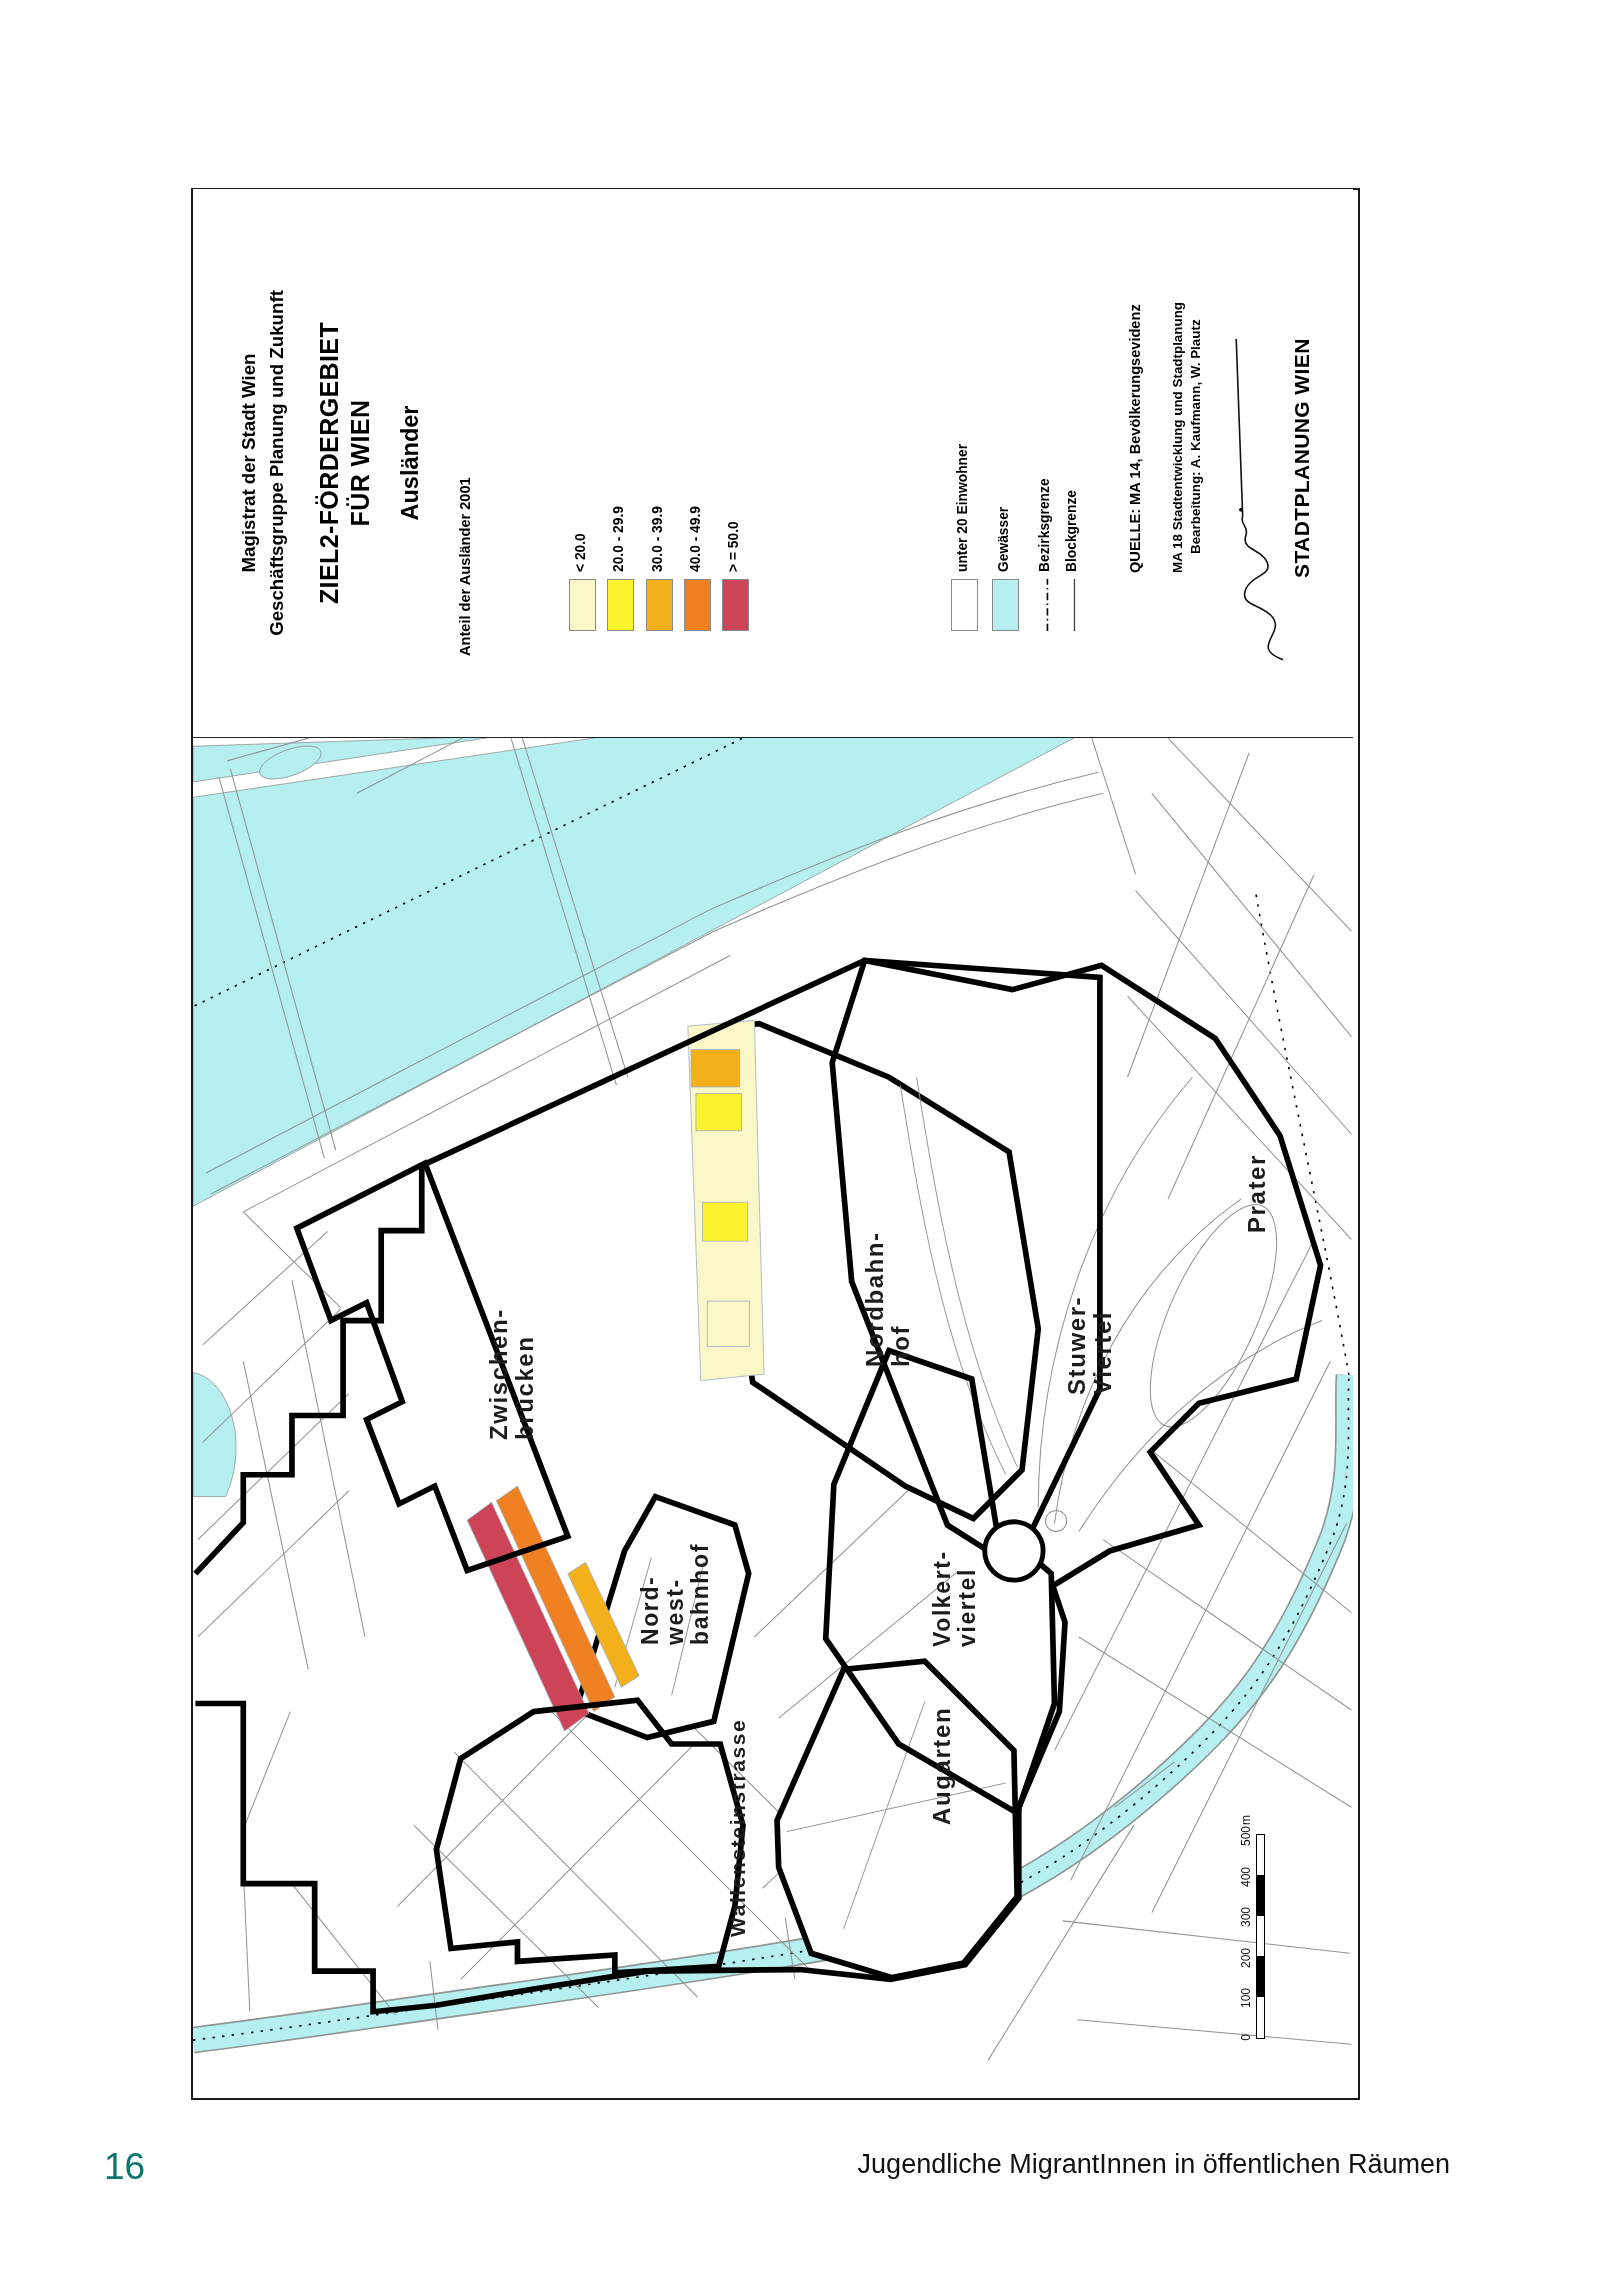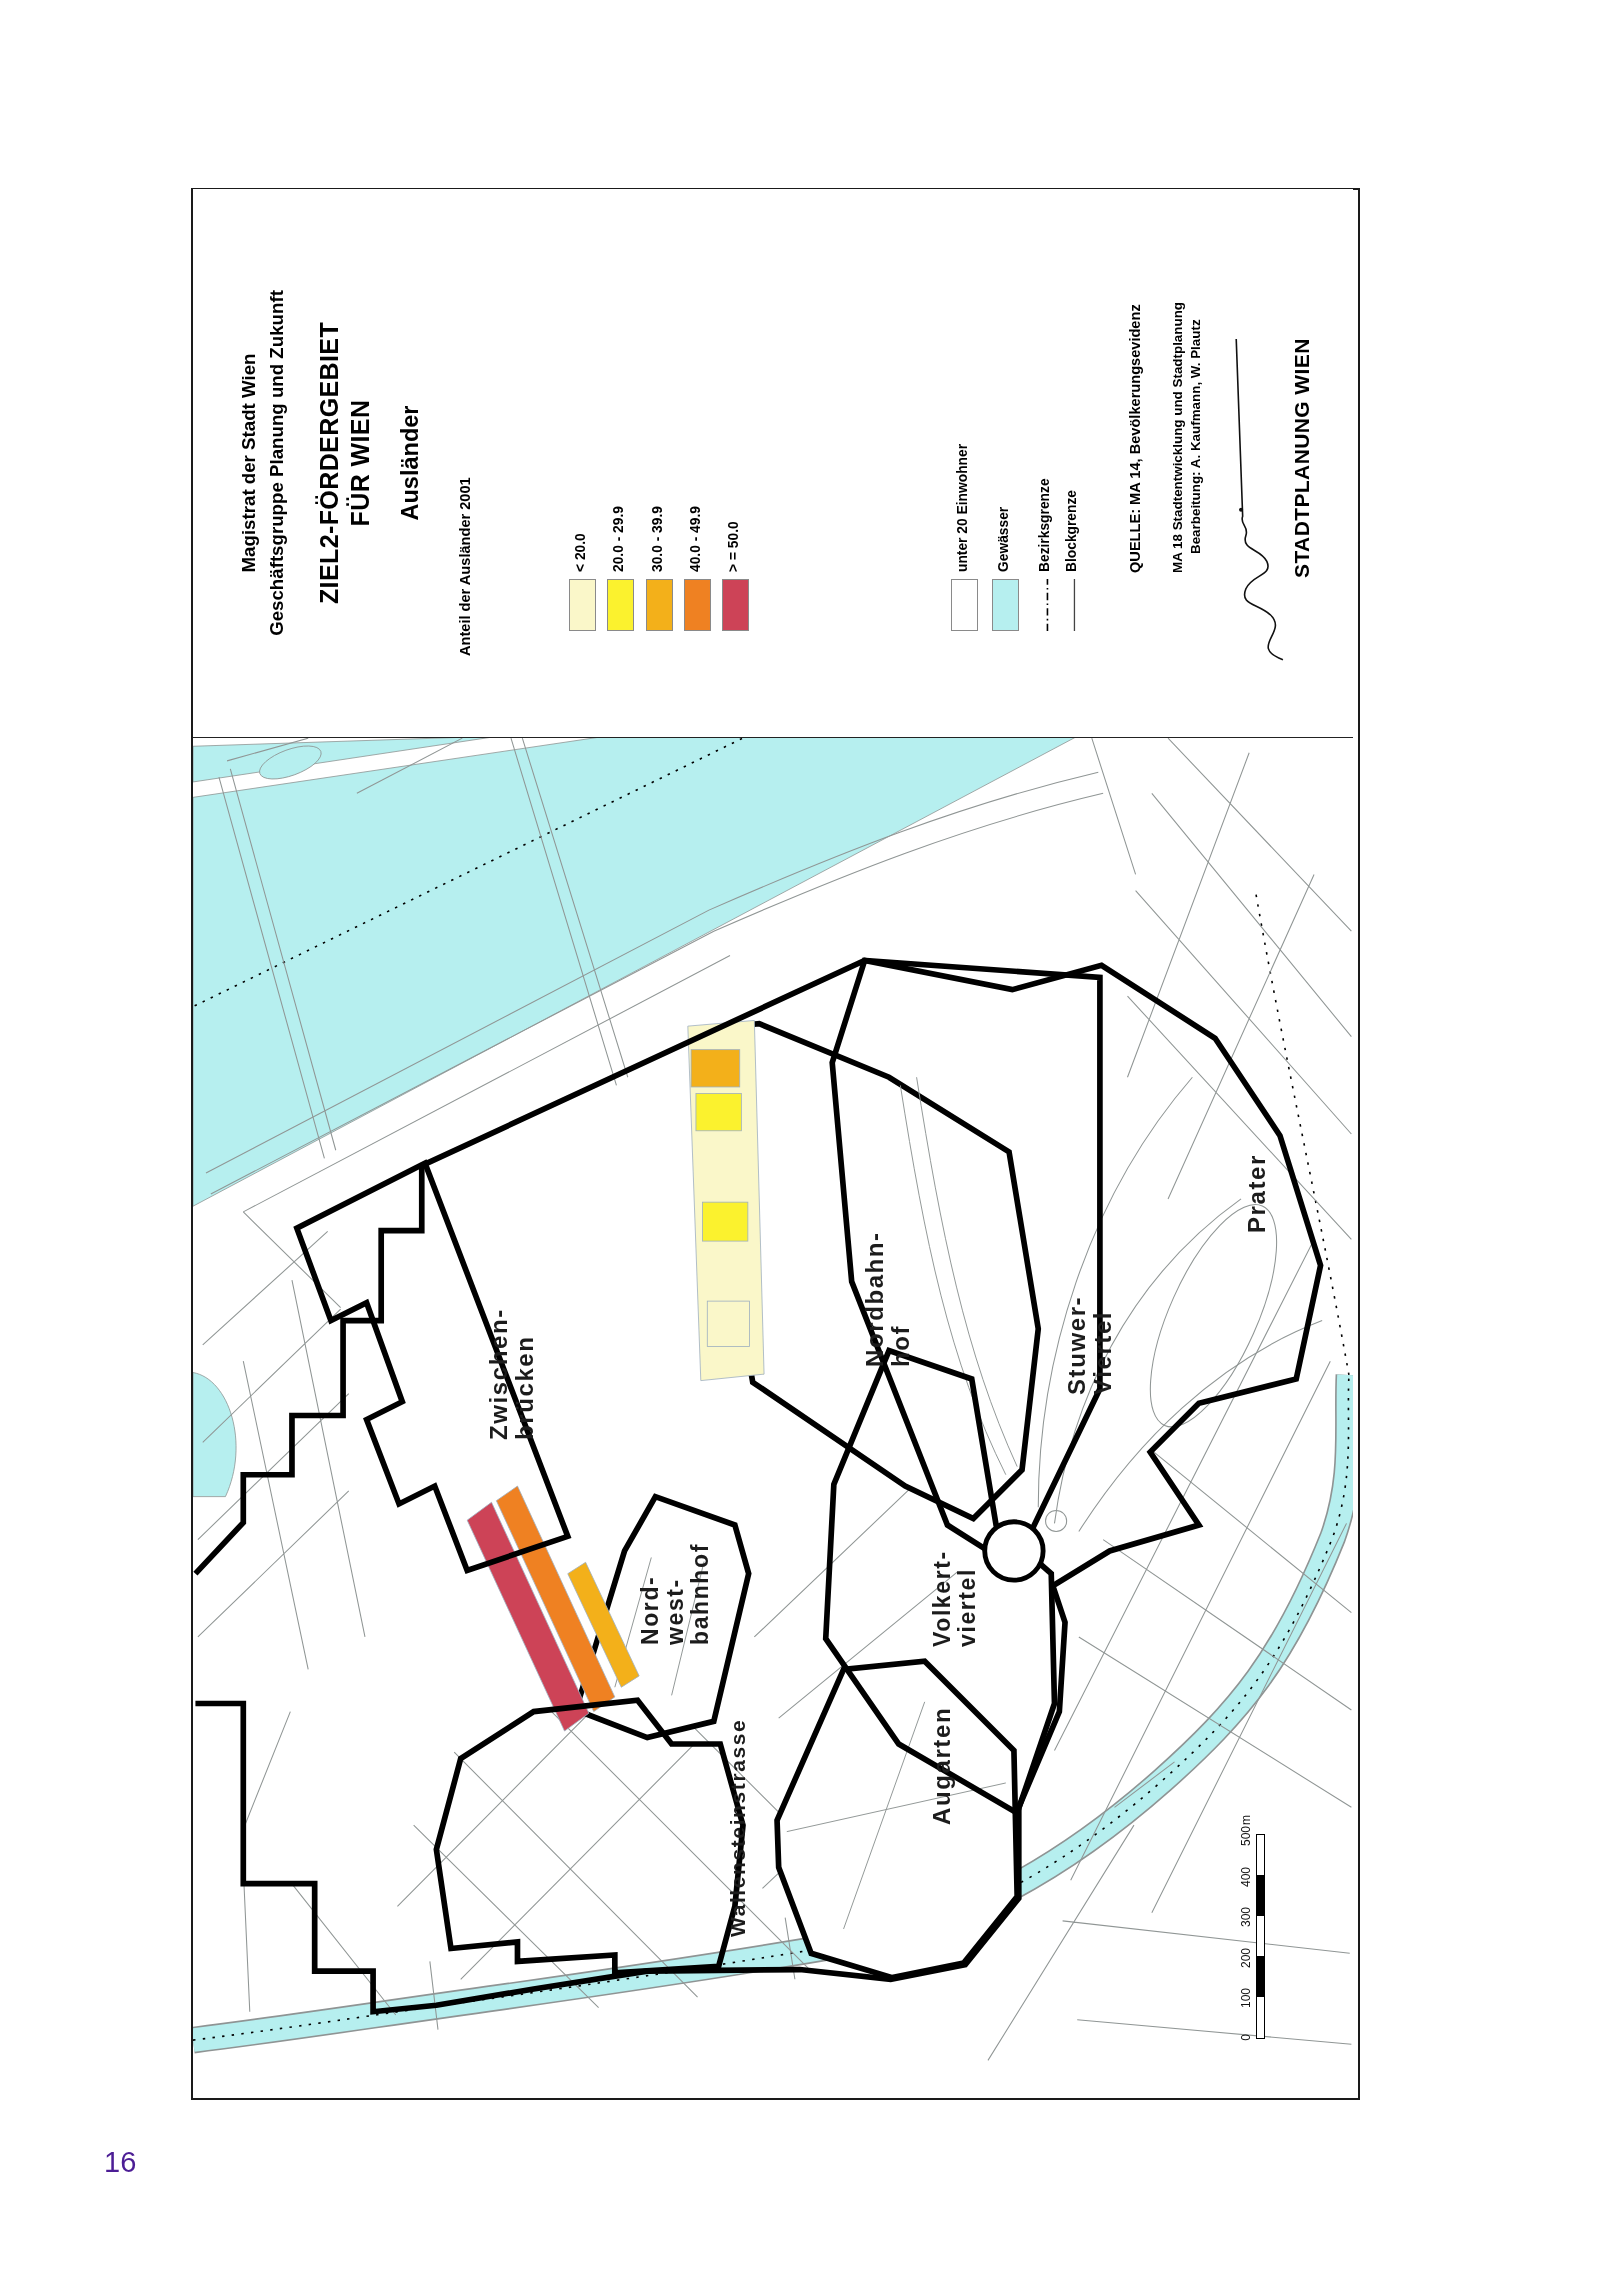--- a/index.html
+++ b/index.html
@@ -41,21 +41,21 @@
   .class-row .box{position:absolute;left:106px;width:50px;height:25px;border:0.8px solid #8a8a8a;}
   .class-row .lbl{position:absolute;left:165px;top:4px;font-weight:bold;font-size:13.8px;white-space:nowrap;}
   .c1{background:#FAF7C9;} .c2{background:#FBF22E;} .c3{background:#F3B01A;}
   .c4{background:#EF8122;} .c5{background:#CD4357;}
   .cwater{background:#B6EFEF;} .cwhite{background:#ffffff;}
   .src{font-weight:bold;font-size:14.6px;white-space:nowrap;}
   .src2{font-weight:bold;font-size:13.4px;white-space:nowrap;}
   .agency{font-weight:bold;font-size:21px;letter-spacing:0.4px;white-space:nowrap;}
 
   
-  #footer-page-number{position:absolute;left:104px;top:2146px;font-size:29px;color:#4c1d95;}
+  #footer-page-number{position:absolute;left:104px;top:2146px;font-size:37px;color:#0f766e;}
   #footer-title{position:absolute;right:172px;top:2149px;font-size:27px;color:#111;}
 </style>
 </head>
 <body>
 
 <div id="page">
 
   <div id="figure-wrapper">
     <div id="landscape">
 
@@ -398,14 +398,15 @@
           <circle cx="196" cy="10" r="2.5" fill="#111"></circle>
         </svg>
 
         <div class="lg agency" style="left:159px;top:1097px;">STADTPLANUNG WIEN</div>
       </div>
 
     </div>
   </div>
 
   <div id="footer-page-number">16</div>
+  <div id="footer-title">Jugendliche MigrantInnen in öffentlichen Räumen</div>
 </div>
 
 
 </body></html>

